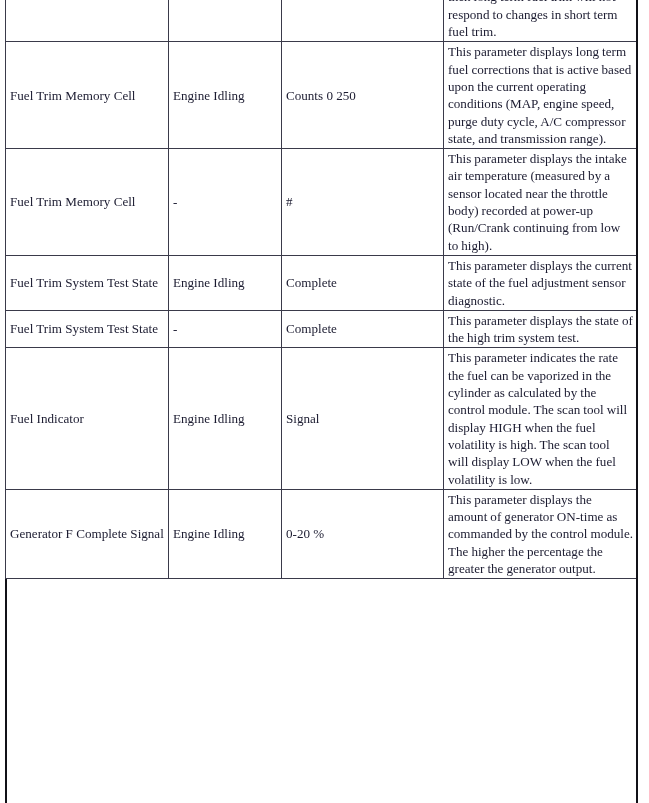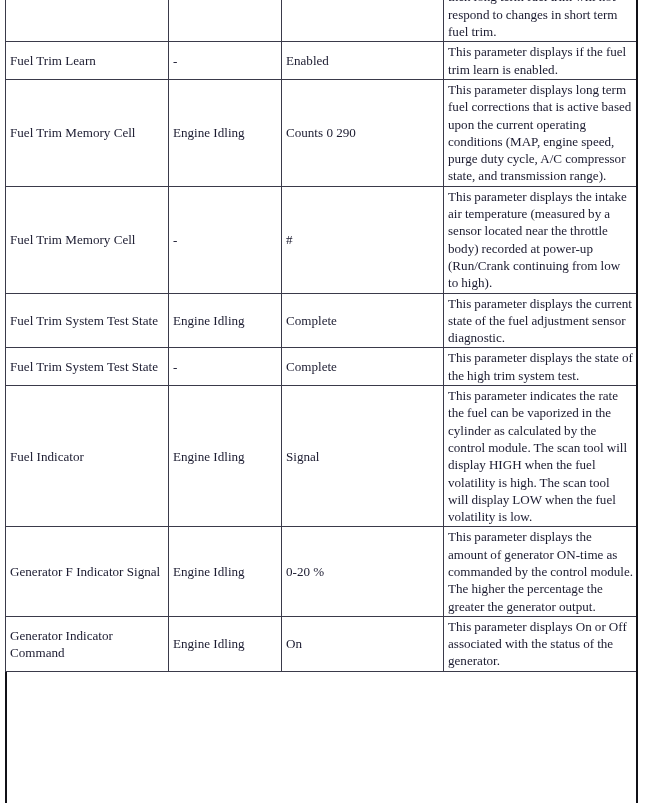--- a/index.html
+++ b/index.html
@@ -111,128 +111,100 @@
           <tr>
             <td class="cell-param"></td>
             <td class="cell-cond"></td>
             <td class="cell-value"></td>
             <td class="cell-desc">
               <span class="desc-text">term fuel trim corrections. This indicates that the long term fuel trim is adapting continuing amounts of short term fuel trim. If the scan tool displays Disabled, then long term fuel trim will not respond to changes in short term fuel trim.</span>
             </td>
           </tr>
           <tr>
             <td class="cell-param">
-              <span class="cell-text">Fuel Trim Learn</span>
+              <span class="cell-text">Fuel Trim Memory Cell</span>
+            </td>
+            <td class="cell-cond">
+              <span class="cell-text">Engine Idling</span>
+            </td>
+            <td class="cell-value">
+              <span class="cell-text">Counts 0 250</span>
+            </td>
+            <td class="cell-desc">
+              <span class="desc-text">This parameter displays long term fuel corrections that is active based upon the current operating conditions (MAP, engine speed, purge duty cycle, A/C compressor state, and transmission range).</span>
+            </td>
+          </tr>
+          <tr>
+            <td class="cell-param">
+              <span class="cell-text">Fuel Trim Memory Cell</span>
             </td>
             <td class="cell-cond">
               <span class="cell-text">-</span>
             </td>
             <td class="cell-value">
-              <span class="cell-text">Enabled</span>
-            </td>
-            <td class="cell-desc">
-              <span class="desc-text">This parameter displays if the fuel trim learn is enabled.</span>
-            </td>
-          </tr>
-          <tr>
-            <td class="cell-param">
-              <span class="cell-text">Fuel Trim Memory Cell</span>
-            </td>
-            <td class="cell-cond">
-              <span class="cell-text">Engine Idling</span>
-            </td>
-            <td class="cell-value">
-              <span class="cell-text">Counts 0 290</span>
-            </td>
-            <td class="cell-desc">
-              <span class="desc-text">This parameter displays long term fuel corrections that is active based upon the current operating conditions (MAP, engine speed, purge duty cycle, A/C compressor state, and transmission range).</span>
-            </td>
-          </tr>
-          <tr>
-            <td class="cell-param">
-              <span class="cell-text">Fuel Trim Memory Cell</span>
+              <span class="cell-text">#</span>
+            </td>
+            <td class="cell-desc">
+              <span class="desc-text">This parameter displays the intake air temperature (measured by a sensor located near the throttle body) recorded at power-up (Run/Crank continuing from low to high).</span>
+            </td>
+          </tr>
+          <tr>
+            <td class="cell-param">
+              <span class="cell-text">Fuel Trim System Test State</span>
+            </td>
+            <td class="cell-cond">
+              <span class="cell-text">Engine Idling</span>
+            </td>
+            <td class="cell-value">
+              <span class="cell-text">Complete</span>
+            </td>
+            <td class="cell-desc">
+              <span class="desc-text">This parameter displays the current state of the fuel adjustment sensor diagnostic.</span>
+            </td>
+          </tr>
+          <tr>
+            <td class="cell-param">
+              <span class="cell-text">Fuel Trim System Test State</span>
             </td>
             <td class="cell-cond">
               <span class="cell-text">-</span>
             </td>
             <td class="cell-value">
-              <span class="cell-text">#</span>
-            </td>
-            <td class="cell-desc">
-              <span class="desc-text">This parameter displays the intake air temperature (measured by a sensor located near the throttle body) recorded at power-up (Run/Crank continuing from low to high).</span>
-            </td>
-          </tr>
-          <tr>
-            <td class="cell-param">
-              <span class="cell-text">Fuel Trim System Test State</span>
-            </td>
-            <td class="cell-cond">
-              <span class="cell-text">Engine Idling</span>
-            </td>
-            <td class="cell-value">
               <span class="cell-text">Complete</span>
             </td>
             <td class="cell-desc">
-              <span class="desc-text">This parameter displays the current state of the fuel adjustment sensor diagnostic.</span>
-            </td>
-          </tr>
-          <tr>
-            <td class="cell-param">
-              <span class="cell-text">Fuel Trim System Test State</span>
-            </td>
-            <td class="cell-cond">
-              <span class="cell-text">-</span>
-            </td>
-            <td class="cell-value">
-              <span class="cell-text">Complete</span>
-            </td>
-            <td class="cell-desc">
               <span class="desc-text">This parameter displays the state of the high trim system test.</span>
             </td>
           </tr>
           <tr>
             <td class="cell-param">
               <span class="cell-text">Fuel Indicator</span>
             </td>
             <td class="cell-cond">
               <span class="cell-text">Engine Idling</span>
             </td>
             <td class="cell-value">
               <span class="cell-text">Signal</span>
             </td>
             <td class="cell-desc">
               <span class="desc-text">This parameter indicates the rate the fuel can be vaporized in the cylinder as calculated by the control module. The scan tool will display HIGH when the fuel volatility is high. The scan tool will display LOW when the fuel volatility is low.</span>
             </td>
           </tr>
           <tr>
             <td class="cell-param">
-              <span class="cell-text">Generator F Indicator Signal</span>
+              <span class="cell-text">Generator F Complete Signal</span>
             </td>
             <td class="cell-cond">
               <span class="cell-text">Engine Idling</span>
             </td>
             <td class="cell-value">
               <span class="cell-text">0-20 %</span>
             </td>
             <td class="cell-desc">
               <span class="desc-text">This parameter displays the amount of generator ON-time as commanded by the control module. The higher the percentage the greater the generator output.</span>
-            </td>
-          </tr>
-          <tr>
-            <td class="cell-param">
-              <span class="cell-text">Generator Indicator Command</span>
-            </td>
-            <td class="cell-cond">
-              <span class="cell-text">Engine Idling</span>
-            </td>
-            <td class="cell-value">
-              <span class="cell-text">On</span>
-            </td>
-            <td class="cell-desc">
-              <span class="desc-text">This parameter displays On or Off associated with the status of the generator.</span>
             </td>
           </tr>
         </tbody>
     </table>
   </div>
 
   <div class="right-rule"></div>
 
 </div>
 

